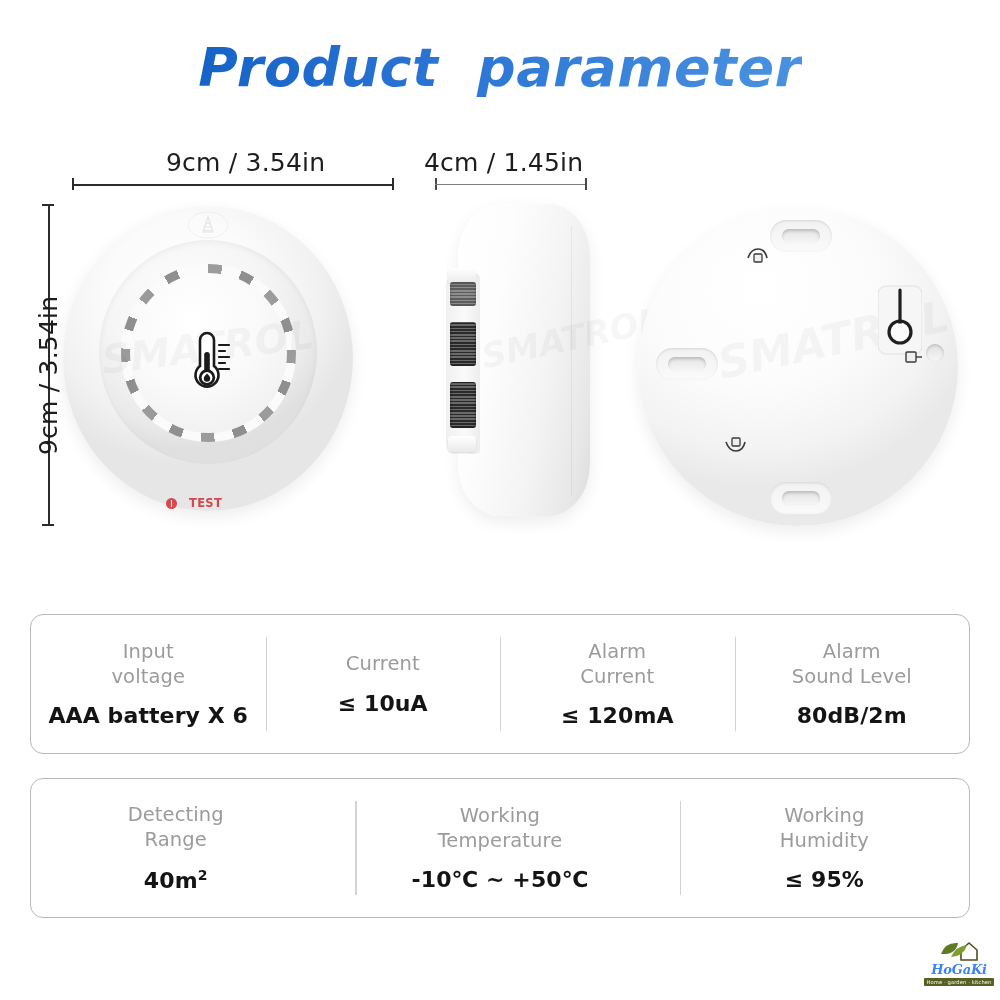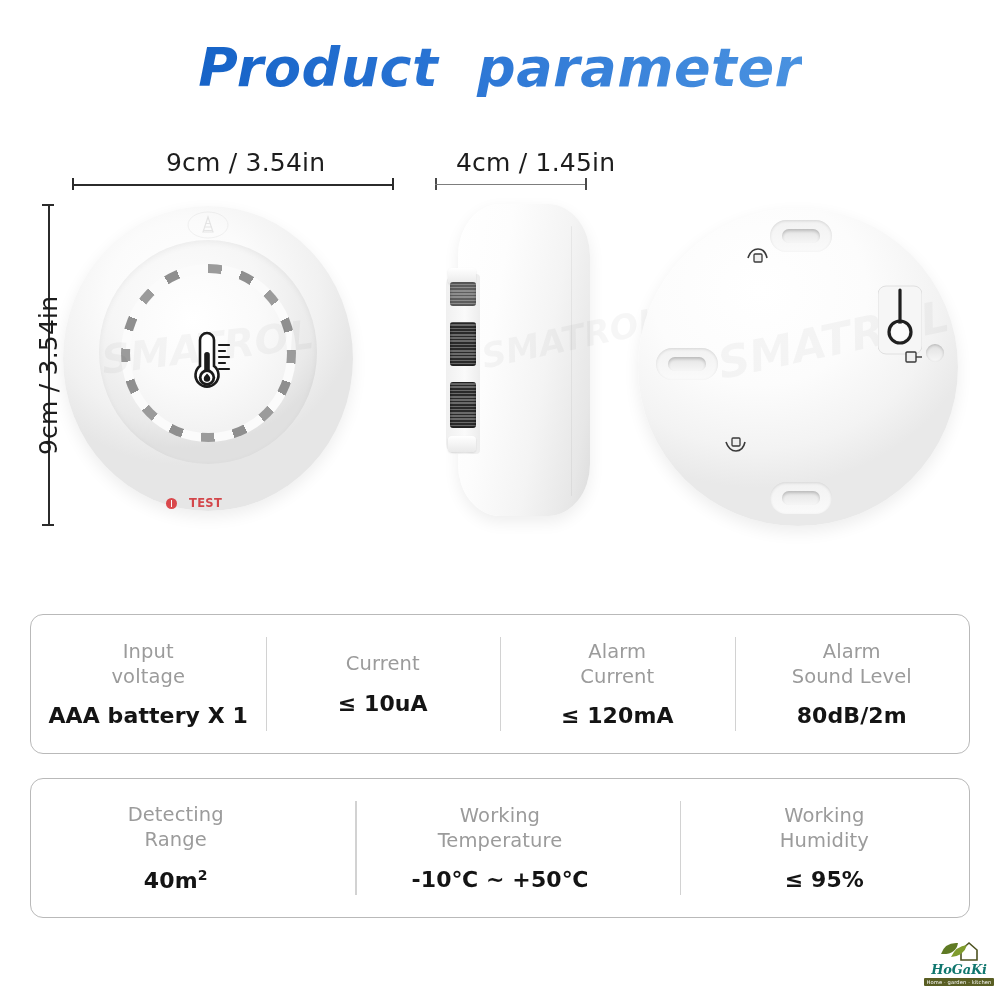--- a/index.html
+++ b/index.html
@@ -399,21 +399,21 @@
     flex-direction: column;
     align-items: center;
     justify-content: flex-start;
   }
   .logo-mark { width: 40px; height: 22px; }
   .logo-name {
     font-family: "DejaVu Serif", serif;
     font-size: 13px;
     font-weight: bold;
     font-style: italic;
-    color: #0f766e;
+    color: #3b82f6;
     line-height: 1;
     margin-top: 1px;
     letter-spacing: -0.2px;
   }
   .logo-tagline {
     margin-top: 2px;
     background: #595e23;
     color: #ffffff;
     font-family: "DejaVu Sans", sans-serif;
     font-size: 5.2px;
@@ -433,21 +433,21 @@
     <span class="title">Product  parameter</span>
   </div>
 
   <div class="dim-label" style="left:166px; top:148px;">9cm / 3.54in</div>
   <div class="dim-line-h" style="left:72px; top:178px; width:322px;">
     <div class="cap left"></div>
     <div class="bar"></div>
     <div class="cap right"></div>
   </div>
 
-  <div class="dim-label" style="left:456px; top:148px;">4cm / 1.45in</div>
+  <div class="dim-label" style="left:424px; top:148px;">4cm / 1.45in</div>
   <div class="dim-line-h thin" style="left:435px; top:178px; width:152px;">
     <div class="cap left"></div>
     <div class="bar"></div>
     <div class="cap right"></div>
   </div>
 
   <div class="dim-line-v" style="left:42px; top:204px; height:322px;">
     <div class="cap top"></div>
     <div class="bar"></div>
     <div class="cap bottom"></div>
@@ -536,21 +536,21 @@
     <svg class="bv-clip c3" viewBox="0 0 24 18">
       <rect x="6" y="4" width="10" height="10" rx="1" fill="#efefef" stroke="#3a3a3a" stroke-width="1.4"></rect>
       <path d="M16 9 h6" stroke="#3a3a3a" stroke-width="1.4"></path>
     </svg>
   </div>
 
   <div class="spec-card" id="spec-card-1">
     <div class="spec-cell">
       <div class="spec-label">Input
 voltage</div>
-      <div class="spec-value">AAA battery X 1</div>
+      <div class="spec-value">AAA battery X 6</div>
     </div>
     <div class="spec-cell">
       <div class="spec-label">Current</div>
       <div class="spec-value">≤ 10uA</div>
     </div>
     <div class="spec-cell">
       <div class="spec-label">Alarm
 Current</div>
       <div class="spec-value">≤ 120mA</div>
     </div>

